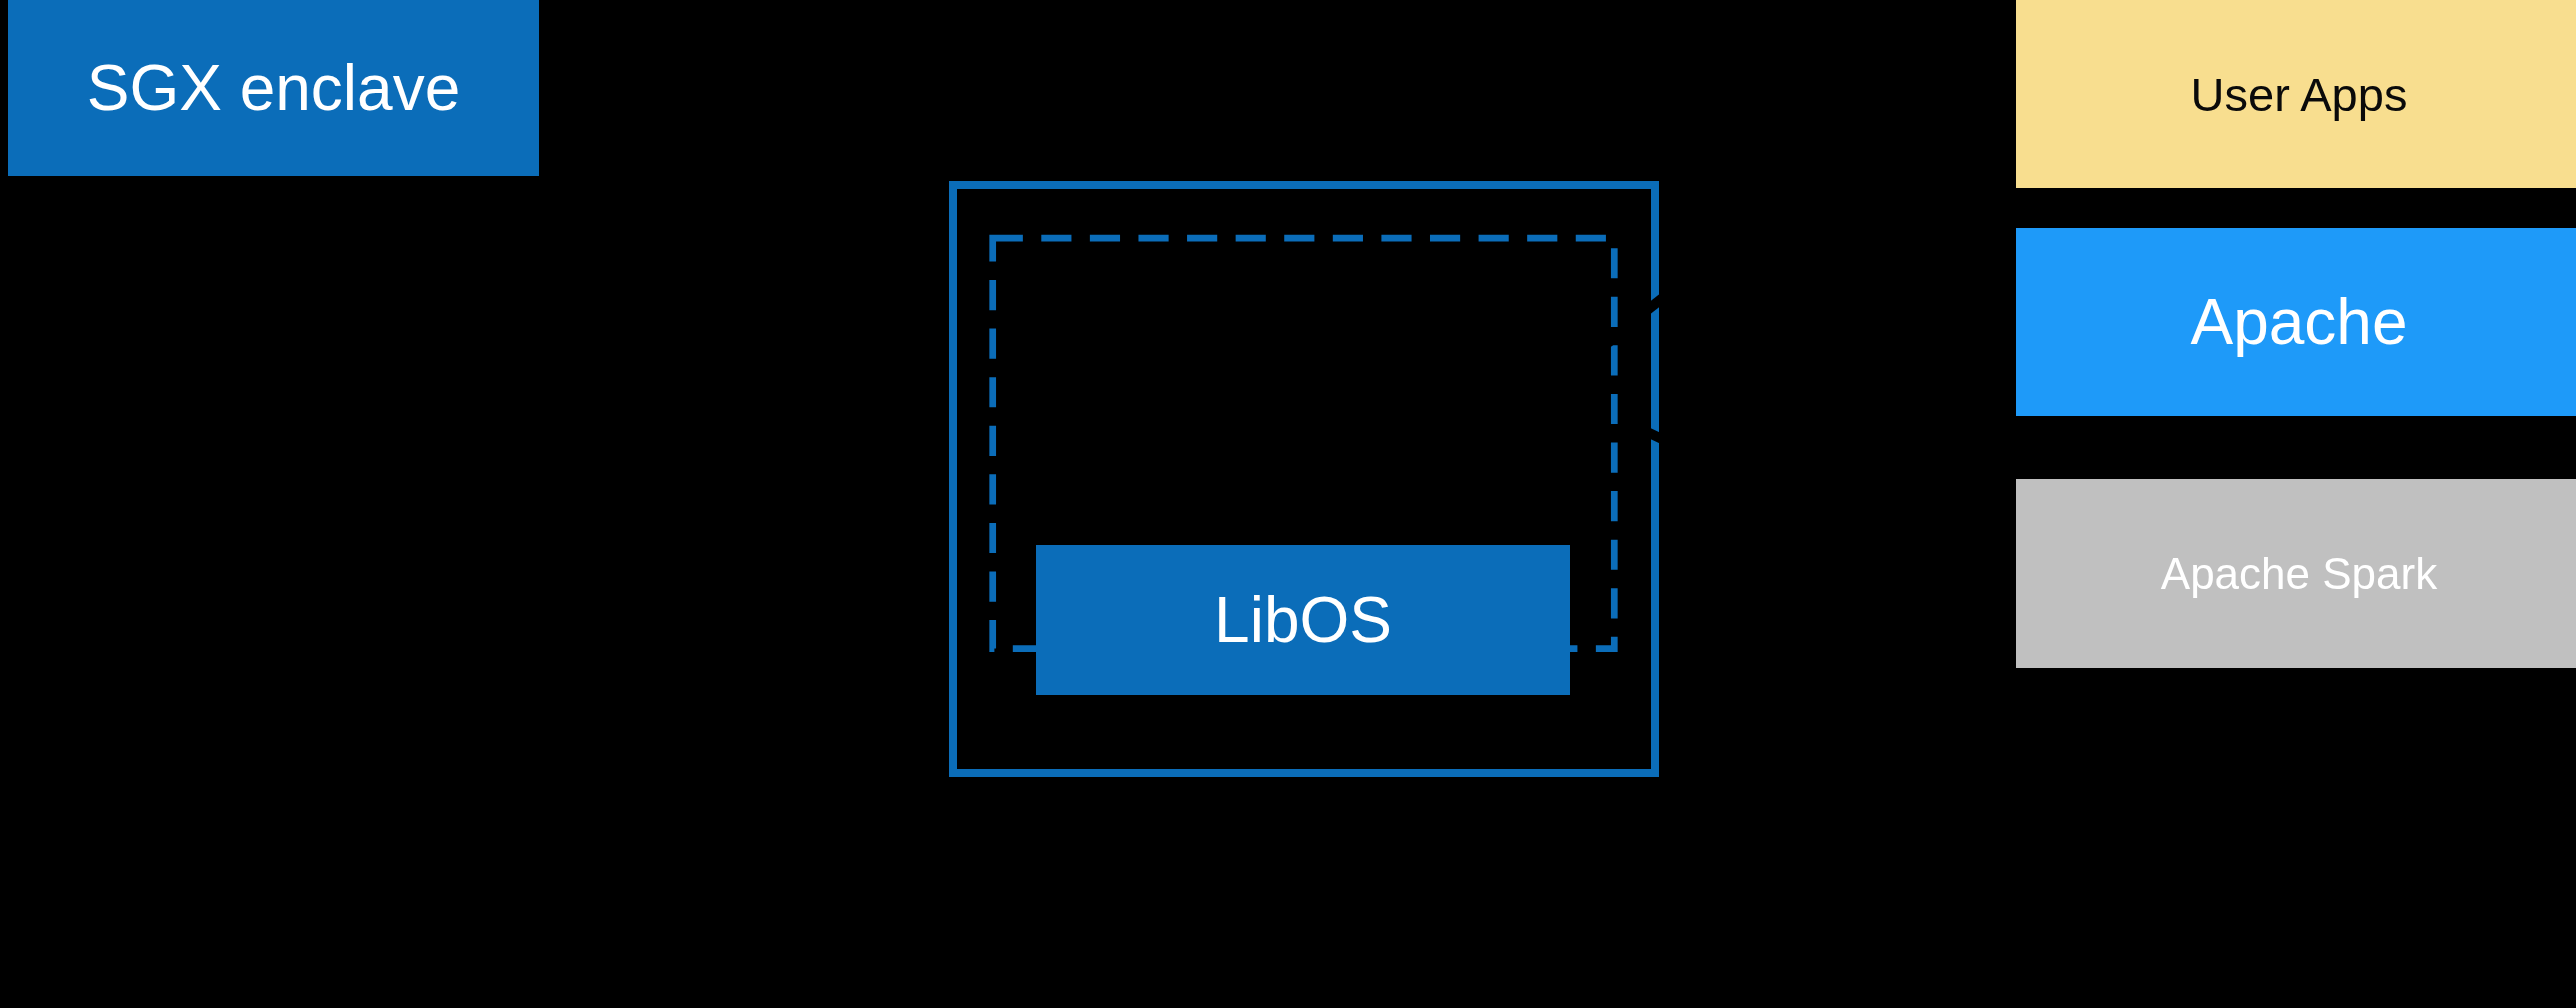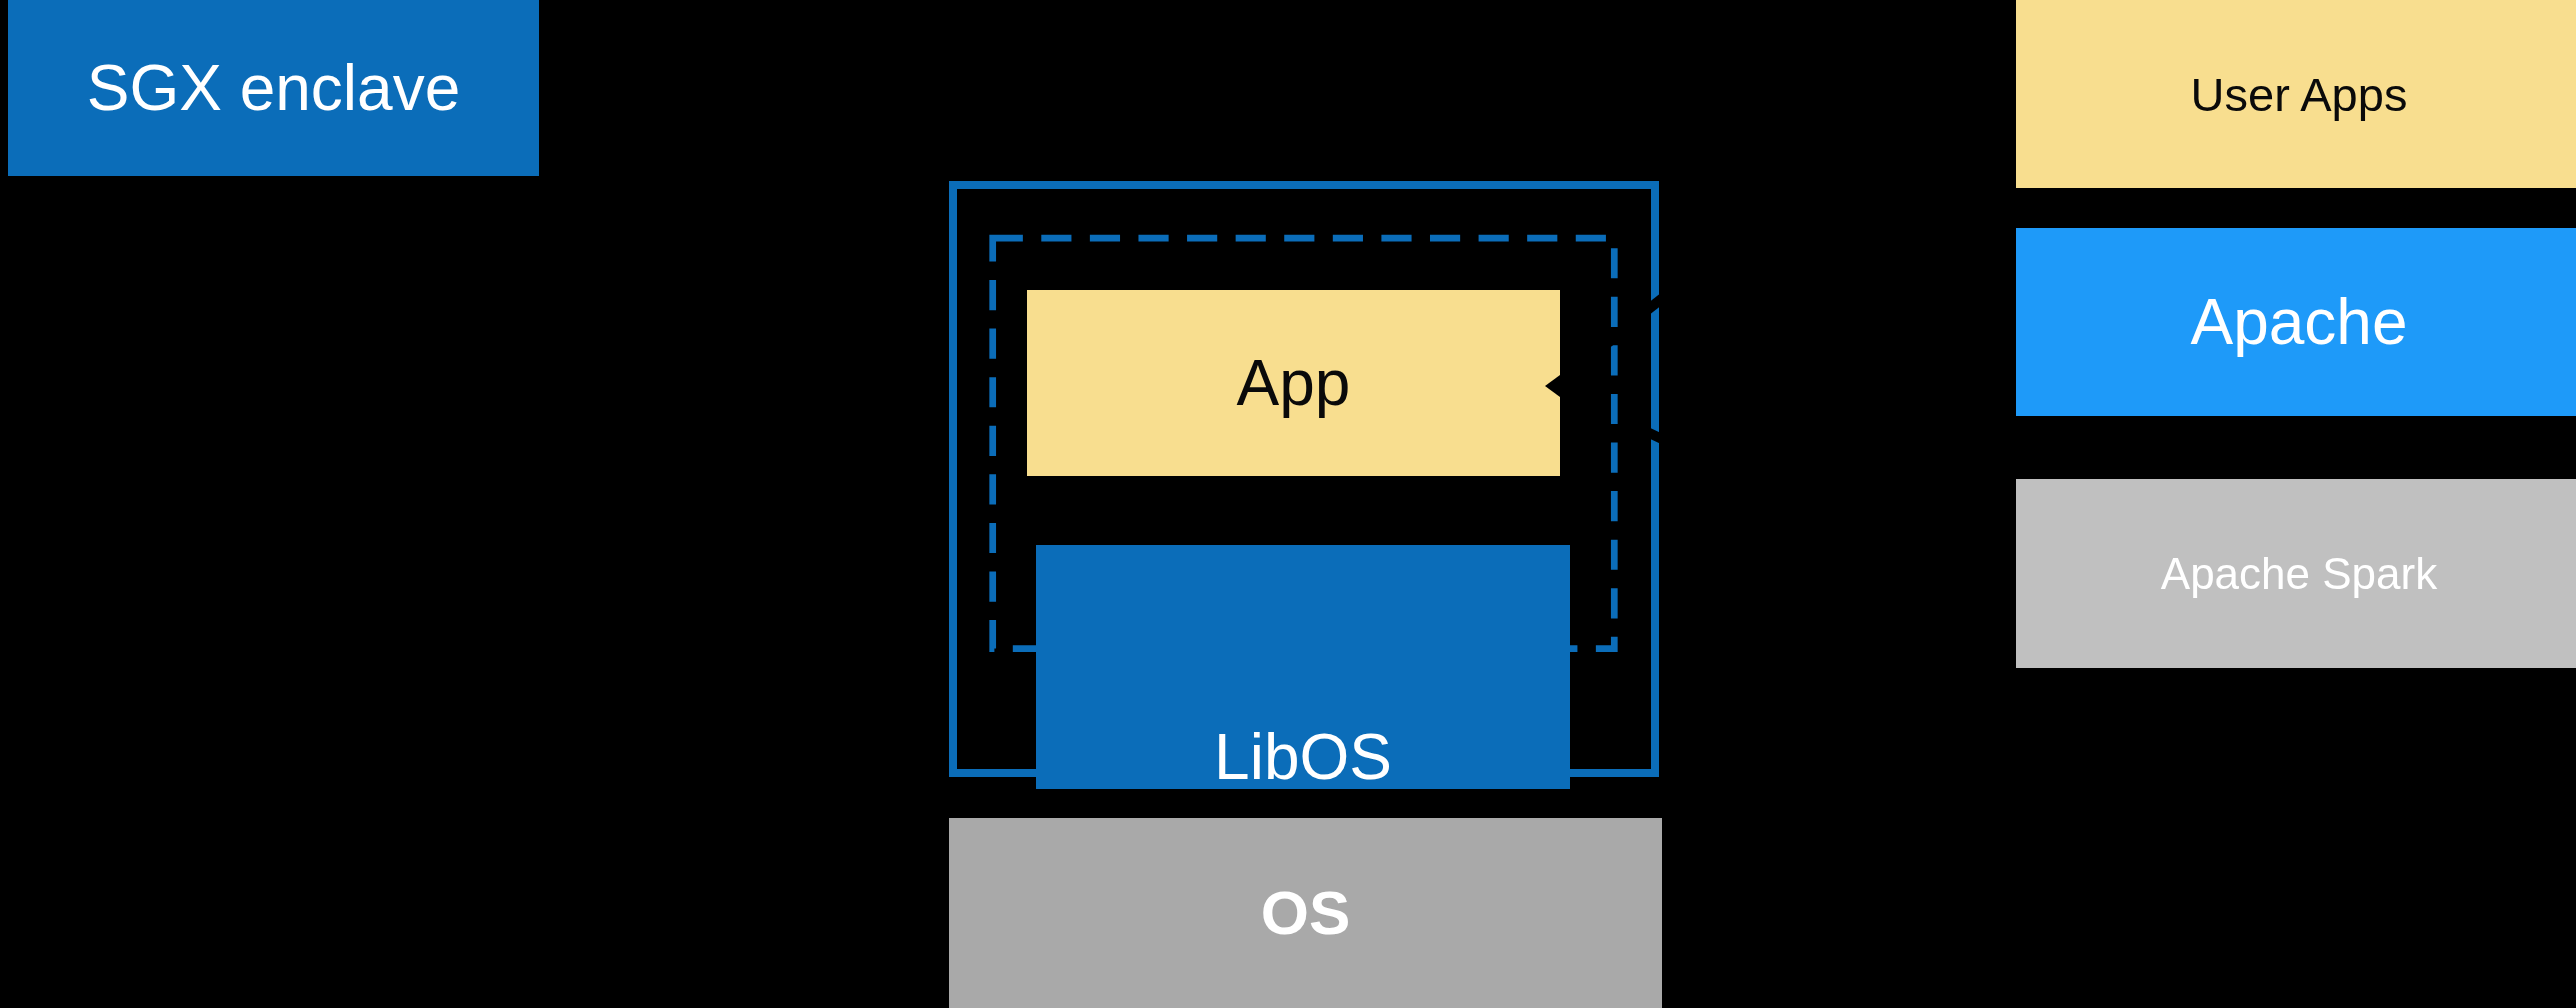--- a/index.html
+++ b/index.html
@@ -54,24 +54,23 @@
     width: 2576px; height: 1009px;
     z-index: 1;
   }
   .app-box {
     left: 1027px; top: 290px; width: 533px; height: 186px;
     background: #F8DE8F;
     z-index: 2;
   }
   .app-box .label { color: #0a0a0a; font-size: 64px; }
   .libos-box {
-    left: 1036px; top: 545px; width: 534px; height: 244px;
+    left: 1036px; top: 545px; width: 534px; height: 150px;
     background: #0B6DB9;
     z-index: 2;
-    align-items: flex-end;
   }
   .libos-box .label { color: #fff; font-size: 64px; }
   .os-box {
     left: 949px; top: 818px; width: 713px; height: 190px;
     background: #A9A9A9;
     z-index: 2;
   }
   .os-box .label { color: #fff; font-size: 62px; font-weight: bold; }
   
   .notch {
@@ -120,31 +119,25 @@
     <rect x="1185" y="284" width="742" height="490" fill="none" stroke="#0B6DB9" stroke-width="8" stroke-dasharray="36 22"></rect>
   </svg>
 
   <div class="box sgx-box">
     <span class="label">SGX enclave</span>
   </div>
   <div class="dot-endpoint"></div>
 
   <div class="box host-outer"></div>
 
-  <div class="box app-box">
-    <span class="label">App</span>
-  </div>
 
   <div class="box libos-box">
     <span class="label">LibOS</span>
   </div>
 
-  <div class="box os-box">
-    <span class="label">OS</span>
-  </div>
 
   <div class="notch notch-upper-solid"></div>
   <div class="notch notch-upper-dashed"></div>
   <div class="notch notch-lower-solid"></div>
   <div class="arrowhead-app"></div>
 
   <div class="box user-apps-box">
     <span class="label">User Apps</span>
   </div>
 

